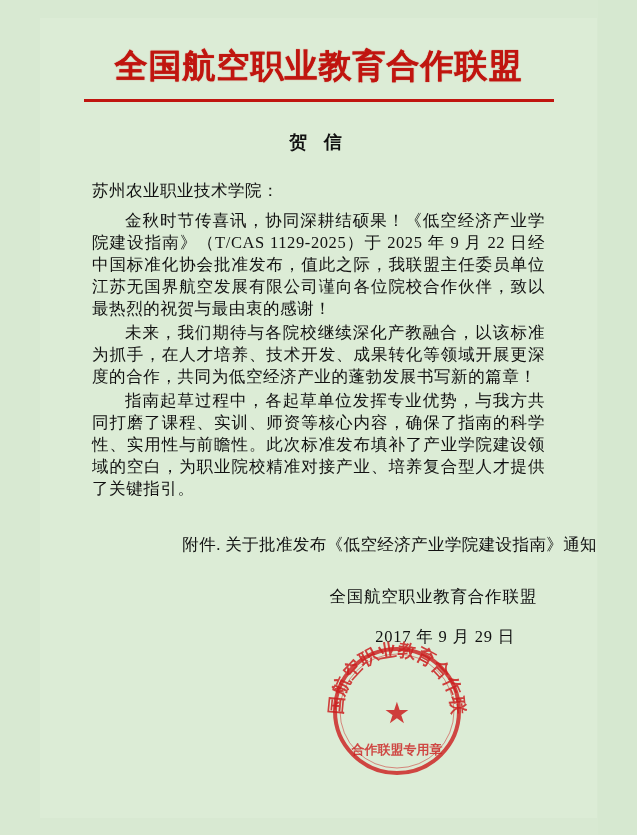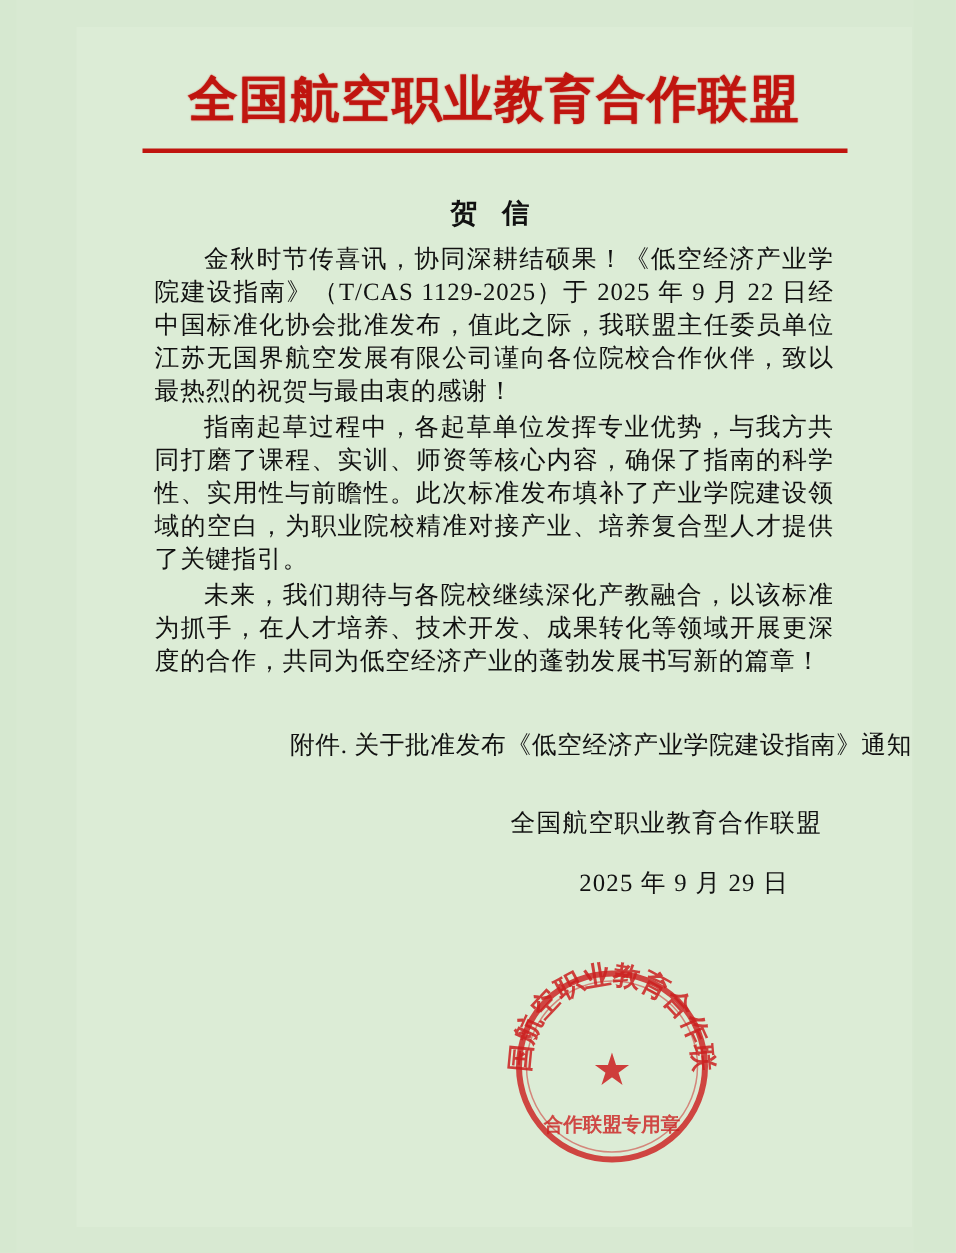--- a/index.html
+++ b/index.html
@@ -12,21 +12,20 @@
     height: 835px;
     font-family: "Liberation Serif", "DejaVu Serif", serif;
     overflow: hidden;
   }
   .page {
     position: relative;
     width: 598px;
     height: 835px;
     background: #d8e9d2;
     box-sizing: border-box;
-    margin-left: 11px;
   }
   .sheet {
     position: absolute;
     left: 40px;
     top: 18px;
     width: 557px;
     height: 800px;
     background: #dcecd6;
     box-sizing: border-box;
   }
@@ -124,32 +123,33 @@
 <body>
 
 <div class="page">
   <div class="sheet">
 
     <div class="doc-title">全国航空职业教育合作联盟</div>
     <div class="title-rule"></div>
 
     <div class="sub-title">贺 信</div>
 
+    <div class="salutation">苏州农业职业技术学院：</div>
 
     <div class="body-block">
       <p class="para">金秋时节传喜讯，协同深耕结硕果！《低空经济产业学院建设指南》（T/CAS 1129-2025）于 2025 年 9 月 22 日经中国标准化协会批准发布，值此之际，我联盟主任委员单位江苏无国界航空发展有限公司谨向各位院校合作伙伴，致以最热烈的祝贺与最由衷的感谢！</p>
+      <p class="para">未来，我们期待与各院校继续深化产教融合，以该标准为抓手，在人才培养、技术开发、成果转化等领域开展更深度的合作，共同为低空经济产业的蓬勃发展书写新的篇章！</p>
       <p class="para">指南起草过程中，各起草单位发挥专业优势，与我方共同打磨了课程、实训、师资等核心内容，确保了指南的科学性、实用性与前瞻性。此次标准发布填补了产业学院建设领域的空白，为职业院校精准对接产业、培养复合型人才提供了关键指引。</p>
-      <p class="para">未来，我们期待与各院校继续深化产教融合，以该标准为抓手，在人才培养、技术开发、成果转化等领域开展更深度的合作，共同为低空经济产业的蓬勃发展书写新的篇章！</p>
     </div>
 
     <div class="attachment">附件. 关于批准发布《低空经济产业学院建设指南》通知</div>
 
     <div class="sign-block">
       <div class="sign-org">全国航空职业教育合作联盟</div>
-      <div class="sign-date">2025 年 9 月 29 日</div>
+      <div class="sign-date">2017 年 9 月 29 日</div>
     </div>
 
   </div>
 
   <div class="seal">
     <svg width="150" height="150" viewBox="0 0 150 150">
       <defs>
         <path id="sealArc" d="M 75,133 m -58,0 a 58,58 0 1,1 116,0 a 58,58 0 1,1 -116,0"></path>
         <path id="sealArcTop" d="M 20,75 a 55,55 0 0,1 110,0"></path>
       </defs>

